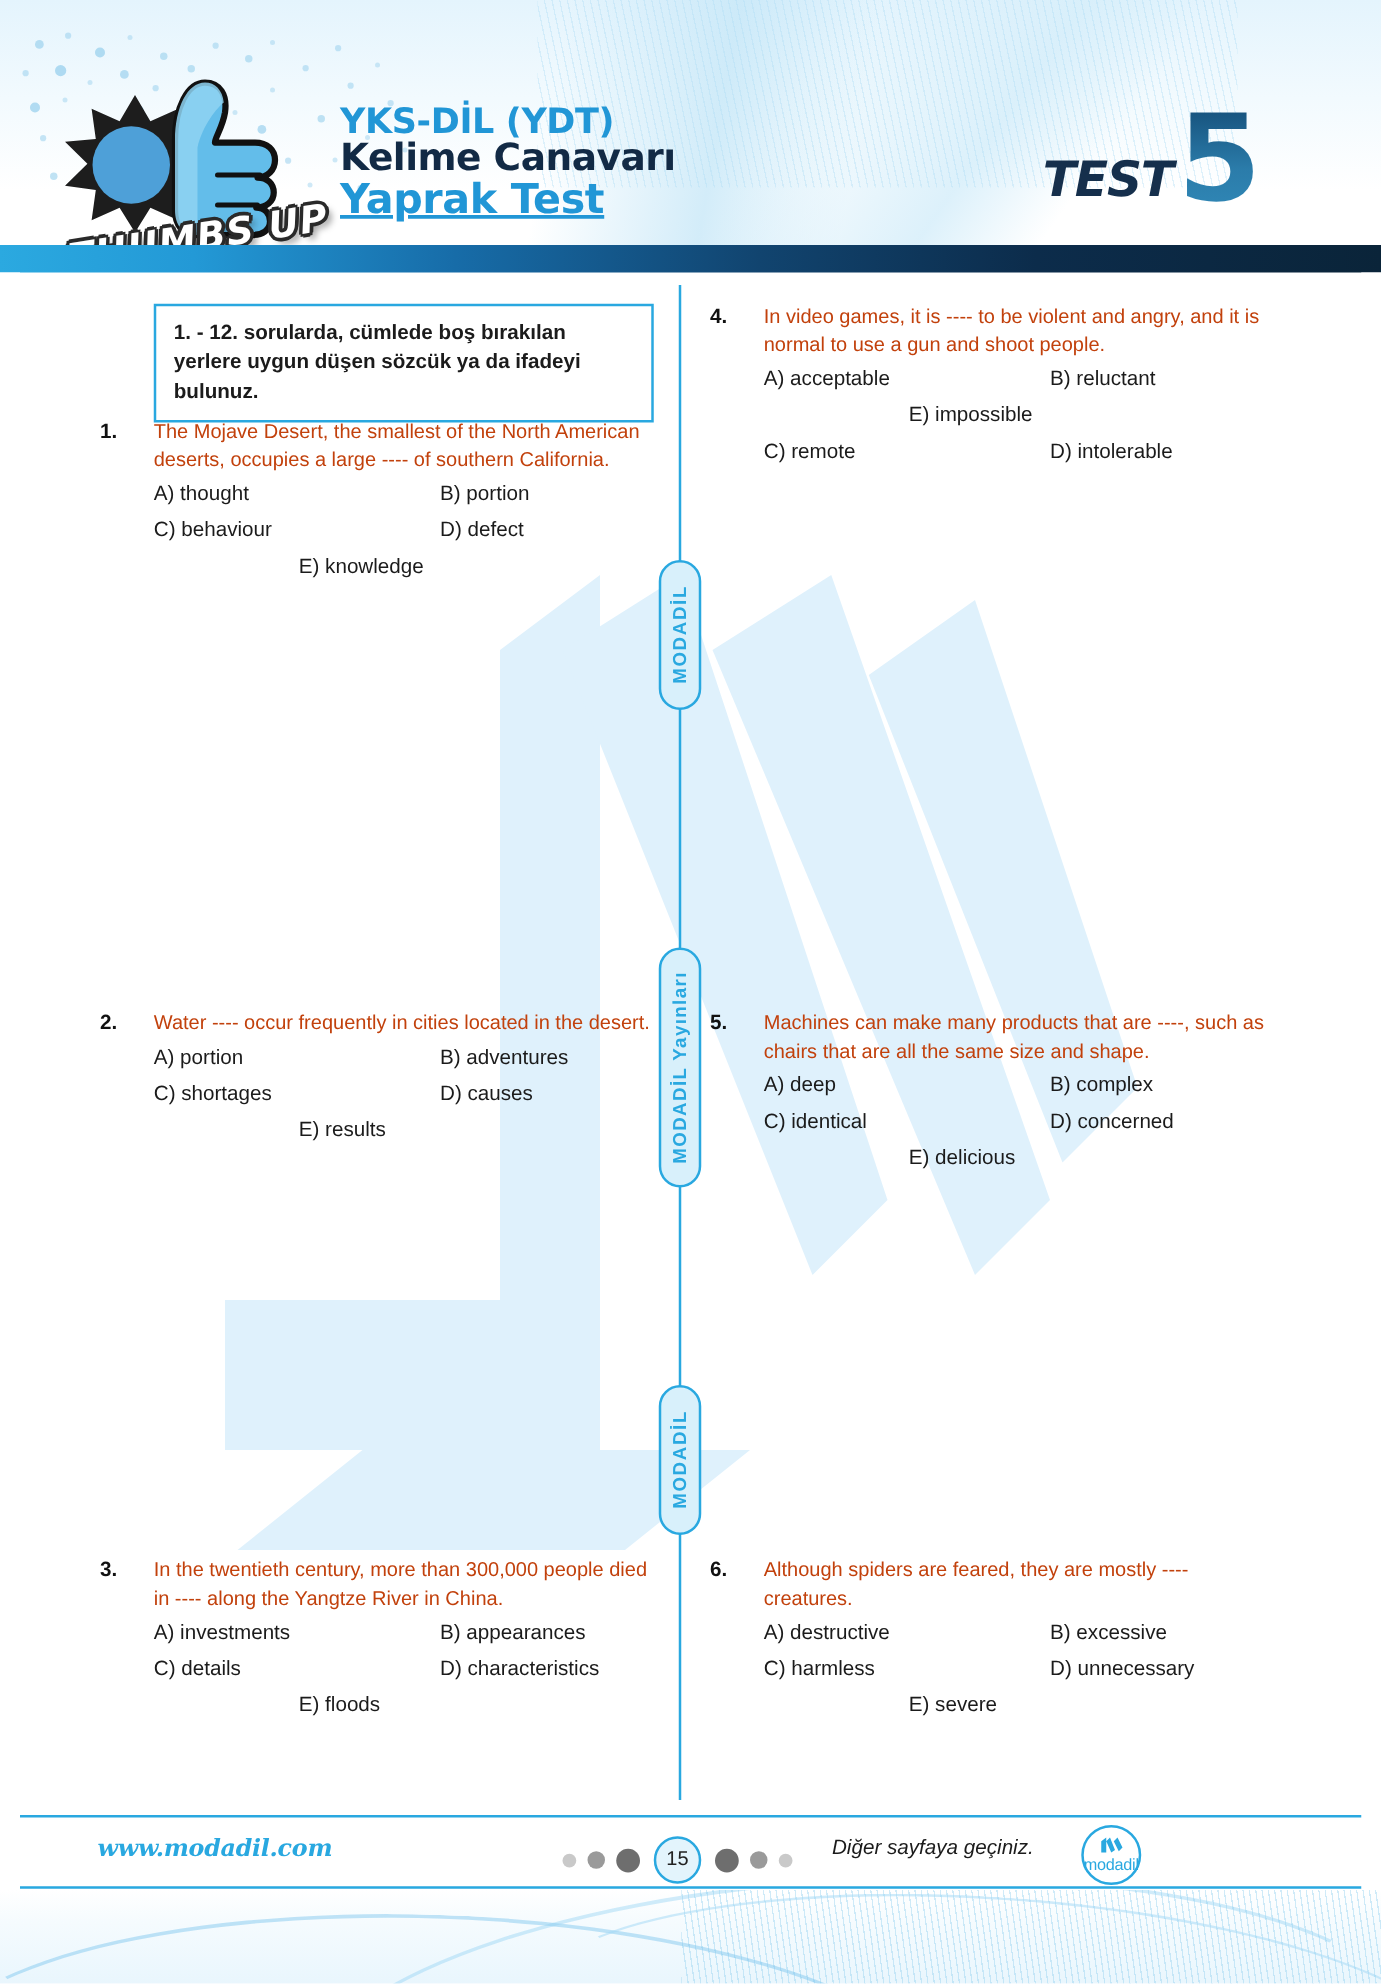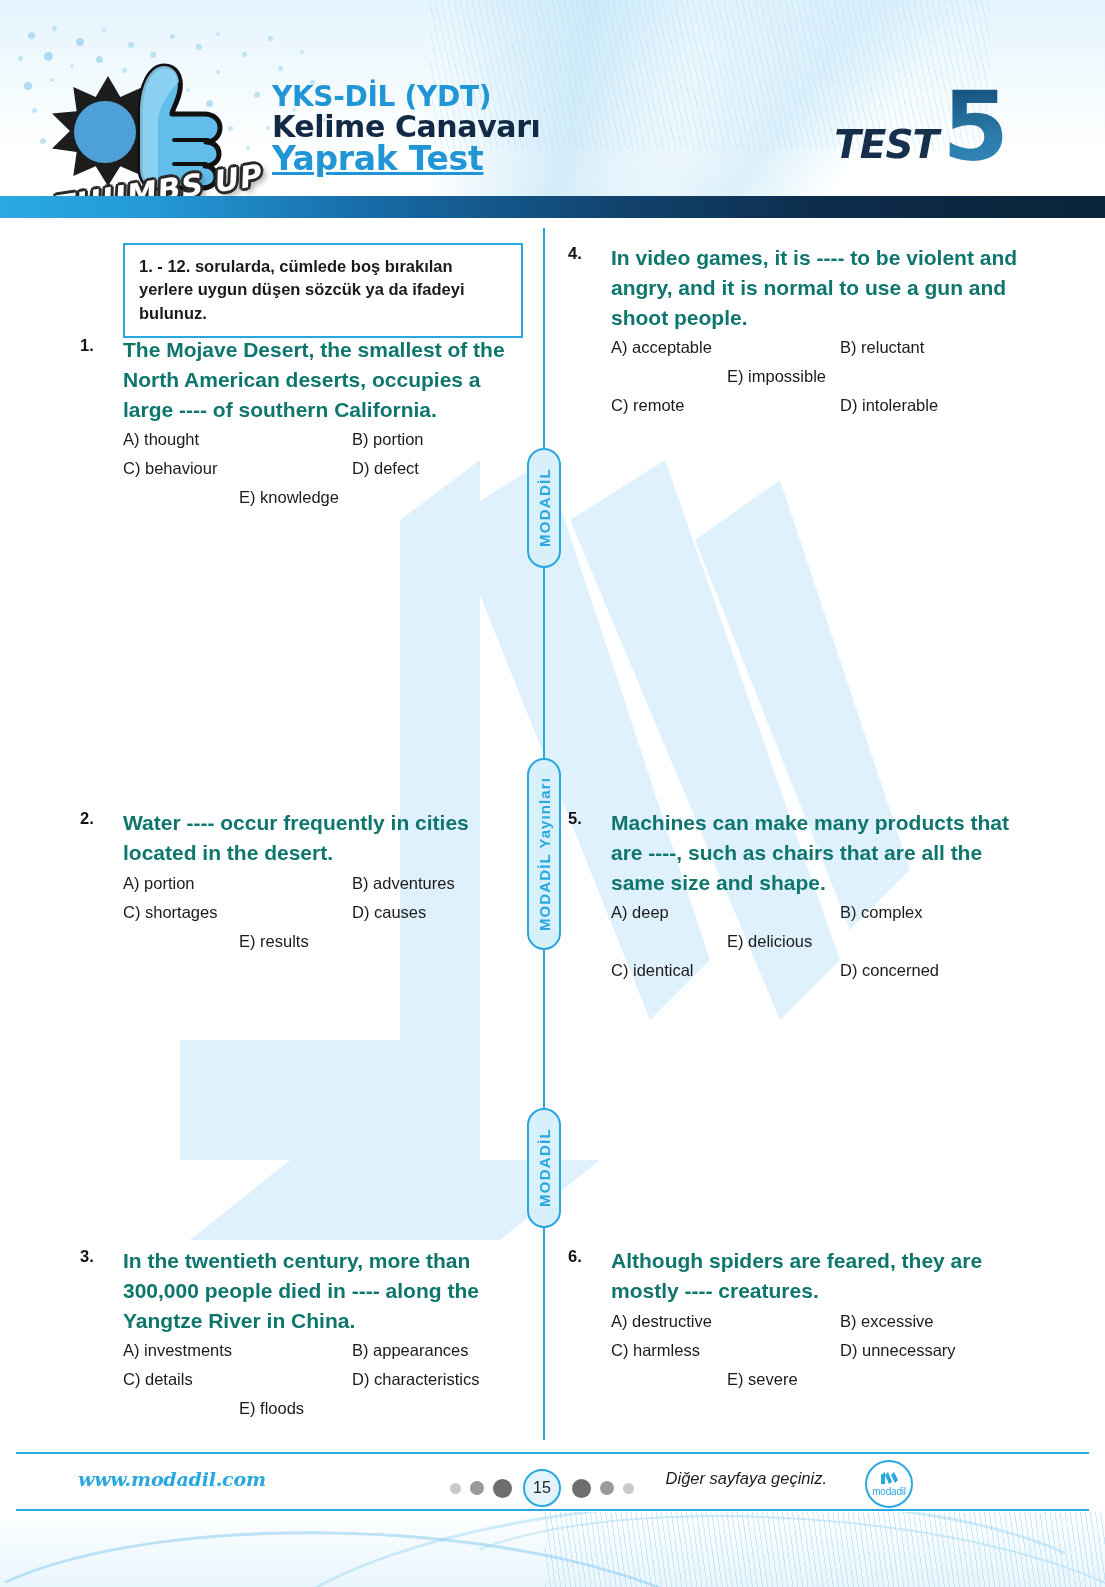--- a/index.html
+++ b/index.html
@@ -233,21 +233,21 @@
   .q-head { display: flex; }
   .q-num {
     width: 43px;
     flex: 0 0 43px;
     font-family: "Liberation Sans", sans-serif;
     font-size: 16.5px; font-weight: bold; color: #111;
     padding-top: 1px;
   }
   .q-text {
     font-family: "Liberation Sans", sans-serif;
-    font-size: 21px; font-weight: bold; color: #0f766e;
+    font-size: 16px; font-weight: normal; color: #c2410c;
     line-height: 1.42;
     flex: 1;
   }
   .q-opts { margin-left: 43px; margin-top: 6px; }
   .opt-row { display: flex; margin-bottom: 10px; }
   .opt {
     font-family: "Liberation Sans", sans-serif;
     font-size: 16.5px; color: #1b1b1b;
   }
   .opt.a, .opt.c { width: 229px; flex: 0 0 229px; }
@@ -300,21 +300,21 @@
     position: absolute; right: 30px; top: 8px;
     width: 48px; height: 48px;
     border: 2px solid #29a8e0;
     border-radius: 50%;
     background: #ffffff;
     display: flex; flex-direction: column;
     align-items: center; justify-content: center;
   }
   .footer-logo .fl-word {
     font-family: "Liberation Sans", sans-serif;
-    font-size: 10px; color: #29a8e0; letter-spacing: -.2px;
+    font-size: 13px; color: #29a8e0; letter-spacing: -.2px;
     margin-top: 1px;
   }
 
   
   .bottom-deco {
     position: absolute;
     left: 0; top: 1512px;
     width: 1105px; height: 75px;
     overflow: hidden;
     background: linear-gradient(180deg, #ffffff 0%, #f5fbfe 35%, #e9f6fd 100%);
@@ -552,26 +552,26 @@
       <div class="question" style="top:590px;">
         <div class="q-head">
           <div class="q-num">5.</div>
           <div class="q-text">Machines can make many products that are ----, such as chairs that are all the same size and shape.</div>
         </div>
         <div class="q-opts">
           <div class="opt-row">
             <div class="opt a">A) deep</div>
             <div class="opt b">B) complex</div>
           </div>
+          <div class="opt-row">
+            <div class="opt c">C) identical</div>
+            <div class="opt d">D) concerned</div>
+          </div>
           <div class="opt-row last">
             <div class="opt e">E) delicious</div>
-          </div>
-          <div class="opt-row">
-            <div class="opt c">C) identical</div>
-            <div class="opt d">D) concerned</div>
           </div>
         </div>
       </div>
 
       <div class="question" style="top:1028px;">
         <div class="q-head">
           <div class="q-num">6.</div>
           <div class="q-text">Although spiders are feared, they are mostly ---- creatures.</div>
         </div>
         <div class="q-opts">

